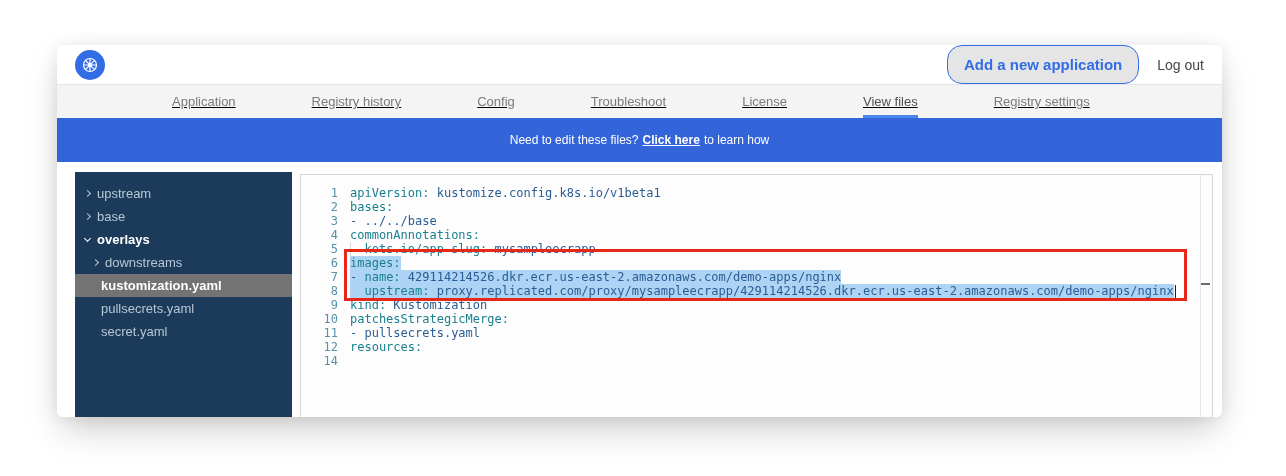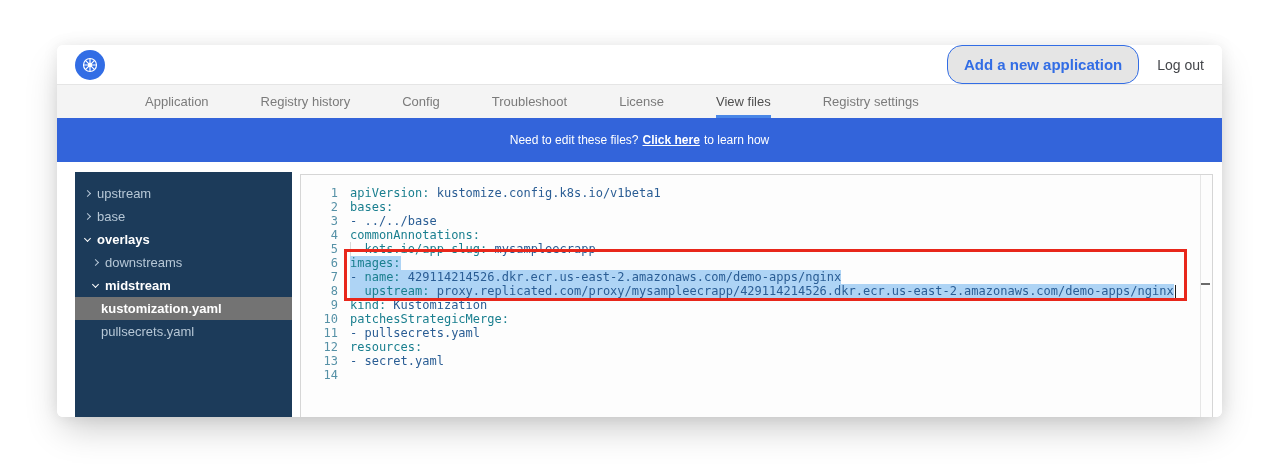--- a/index.html
+++ b/index.html
@@ -27,21 +27,21 @@
   .topnav .spacer { flex:1; }
   .add-btn { align-self:center; height:39px; padding:0 16px; border-radius:15px;
              border:1px solid #326de5; background:#e5e5e5; color:#326de5; font-size:15px;
              font-weight:700; font-family:"Liberation Sans", sans-serif; cursor:pointer;
              white-space:nowrap; }
   .logout { align-self:center; margin-left:18px; margin-right:6px; font-size:14px;
             color:#44464a; text-decoration:none; cursor:pointer; white-space:nowrap; }
 
   
   .subnav { height:33px; background:#f4f4f4; display:flex; align-items:stretch;
-            gap:52px; padding-left:88px; }
+            gap:76px; padding-left:115px;text-decoration:underline; }
   .sub-tab { display:flex; align-items:center; font-size:13px; color:#7b7b7b;
              cursor:pointer; border-bottom:3px solid transparent; padding-top:3px;
              white-space:nowrap; }
   .sub-tab.active { color:#4f4f4f; border-bottom-color:#4a87e8; }
 
   
   .banner { height:44px; background:#3364da; color:#fff; font-size:12px;
             display:flex; align-items:center; justify-content:center; gap:4px; }
   .banner a { color:#fff; font-weight:700; text-decoration:underline; cursor:pointer; }
 
@@ -135,29 +135,28 @@
             <span>base</span>
           </div>
           <div class="trow d0 bold">
             <span class="chev down"></span>
             <span>overlays</span>
           </div>
           <div class="trow d1">
             <span class="chev right"></span>
             <span>downstreams</span>
           </div>
-          <div class="trow d1 bold">
-            <span class="chev down"></span>
-            <span>midstream</span>
-          </div>
           <div class="trow d2 bold selected">
             <span>kustomization.yaml</span>
           </div>
           <div class="trow d2">
             <span>pullsecrets.yaml</span>
+          </div>
+          <div class="trow d2">
+            <span>secret.yaml</span>
           </div>
         </aside>
 
       <div class="editor">
         <div class="code" id="code-lines">
             <div class="cline">
               <div class="lnum">1</div>
               <span class="ltext"><span class="tok-k">apiVersion:</span><span class="tok-v"> kustomize.config.k8s.io/v1beta1</span></span>
             </div>
             <div class="cline">
@@ -197,24 +196,20 @@
               <div class="lnum">10</div>
               <span class="ltext"><span class="tok-k">patchesStrategicMerge:</span></span>
             </div>
             <div class="cline">
               <div class="lnum">11</div>
               <span class="ltext"><span class="tok-v">- pullsecrets.yaml</span></span>
             </div>
             <div class="cline">
               <div class="lnum">12</div>
               <span class="ltext"><span class="tok-k">resources:</span></span>
-            </div>
-            <div class="cline">
-              <div class="lnum">13</div>
-              <span class="ltext"><span class="tok-v">- secret.yaml</span></span>
             </div>
             <div class="cline">
               <div class="lnum">14</div>
               <span class="ltext"></span>
             </div>
           </div>
         <div class="indent-guide"></div>
         <div class="annotation"></div>
         <div class="ruler-line"></div>
         <div class="ruler-mark"></div>

